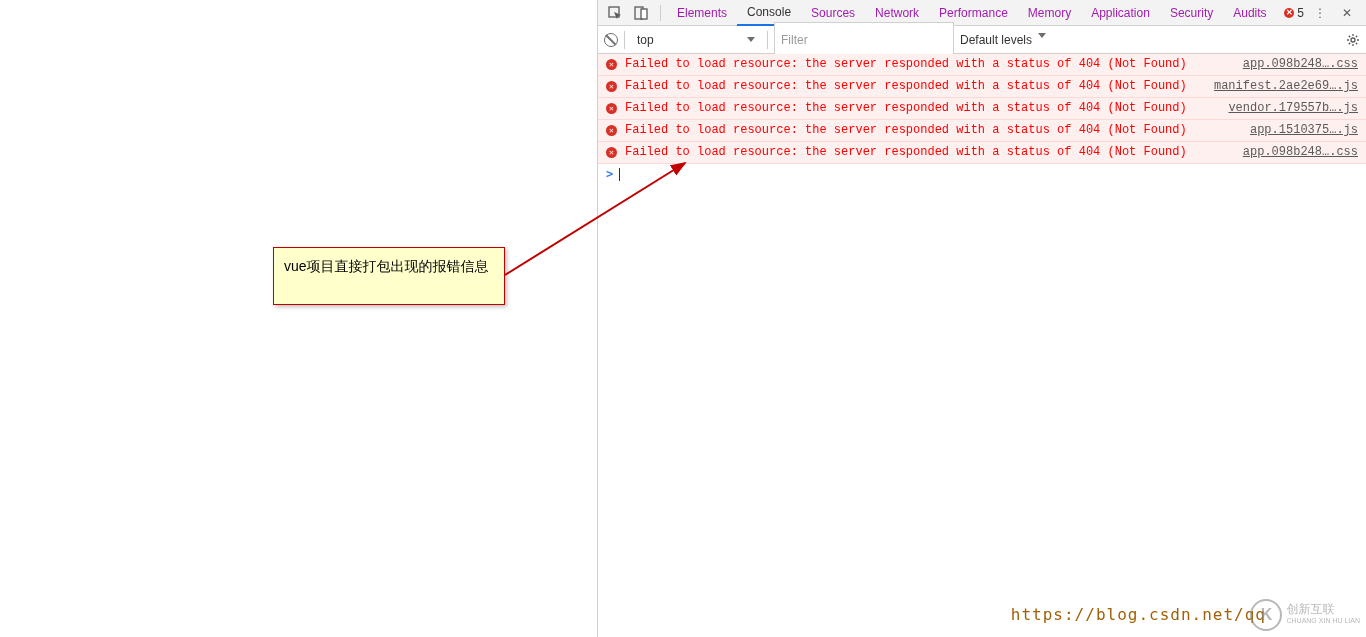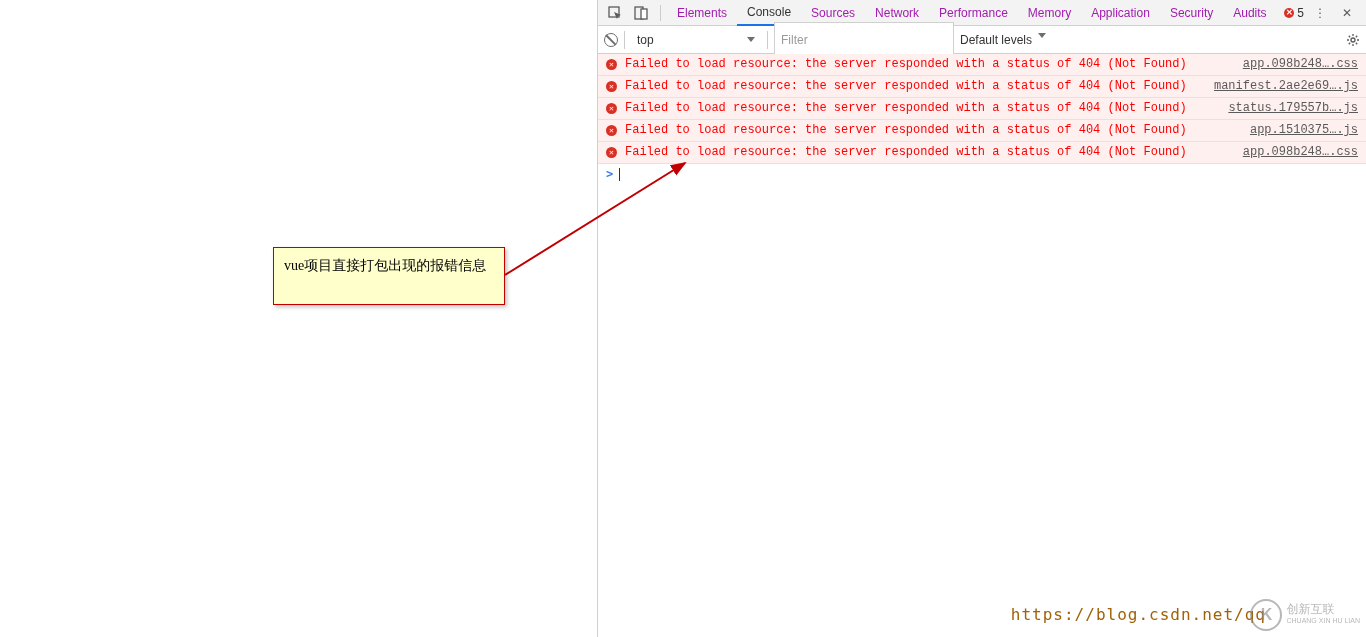--- a/index.html
+++ b/index.html
@@ -209,21 +209,21 @@
     .annotation-box {
       position: absolute;
       left: 273px;
       top: 247px;
       width: 232px;
       height: 58px;
       background: #ffffcc;
       border: 1px solid #c00000;
       box-shadow: 2px 2px 4px rgba(0,0,0,0.25);
       padding: 8px 10px;
-      font-family: Liberation Serif, serif;
+      font-family: Liberation Sans, sans-serif;
       font-size: 14px;
       line-height: 20px;
       color: #000;
     }
     .arrow-svg {
       position: absolute;
       left: 505px;
       top: 155px;
       pointer-events: none;
     }
@@ -319,21 +319,21 @@
       <span class="src">app.098b248….css</span>
     </div>
     <div class="log-row">
       <span class="err-icon">✕</span>
       <span class="msg">Failed to load resource: the server responded with a status of 404 (Not Found)</span>
       <span class="src">manifest.2ae2e69….js</span>
     </div>
     <div class="log-row">
       <span class="err-icon">✕</span>
       <span class="msg">Failed to load resource: the server responded with a status of 404 (Not Found)</span>
-      <span class="src">status.179557b….js</span>
+      <span class="src">vendor.179557b….js</span>
     </div>
     <div class="log-row">
       <span class="err-icon">✕</span>
       <span class="msg">Failed to load resource: the server responded with a status of 404 (Not Found)</span>
       <span class="src">app.1510375….js</span>
     </div>
     <div class="log-row">
       <span class="err-icon">✕</span>
       <span class="msg">Failed to load resource: the server responded with a status of 404 (Not Found)</span>
       <span class="src">app.098b248….css</span>

